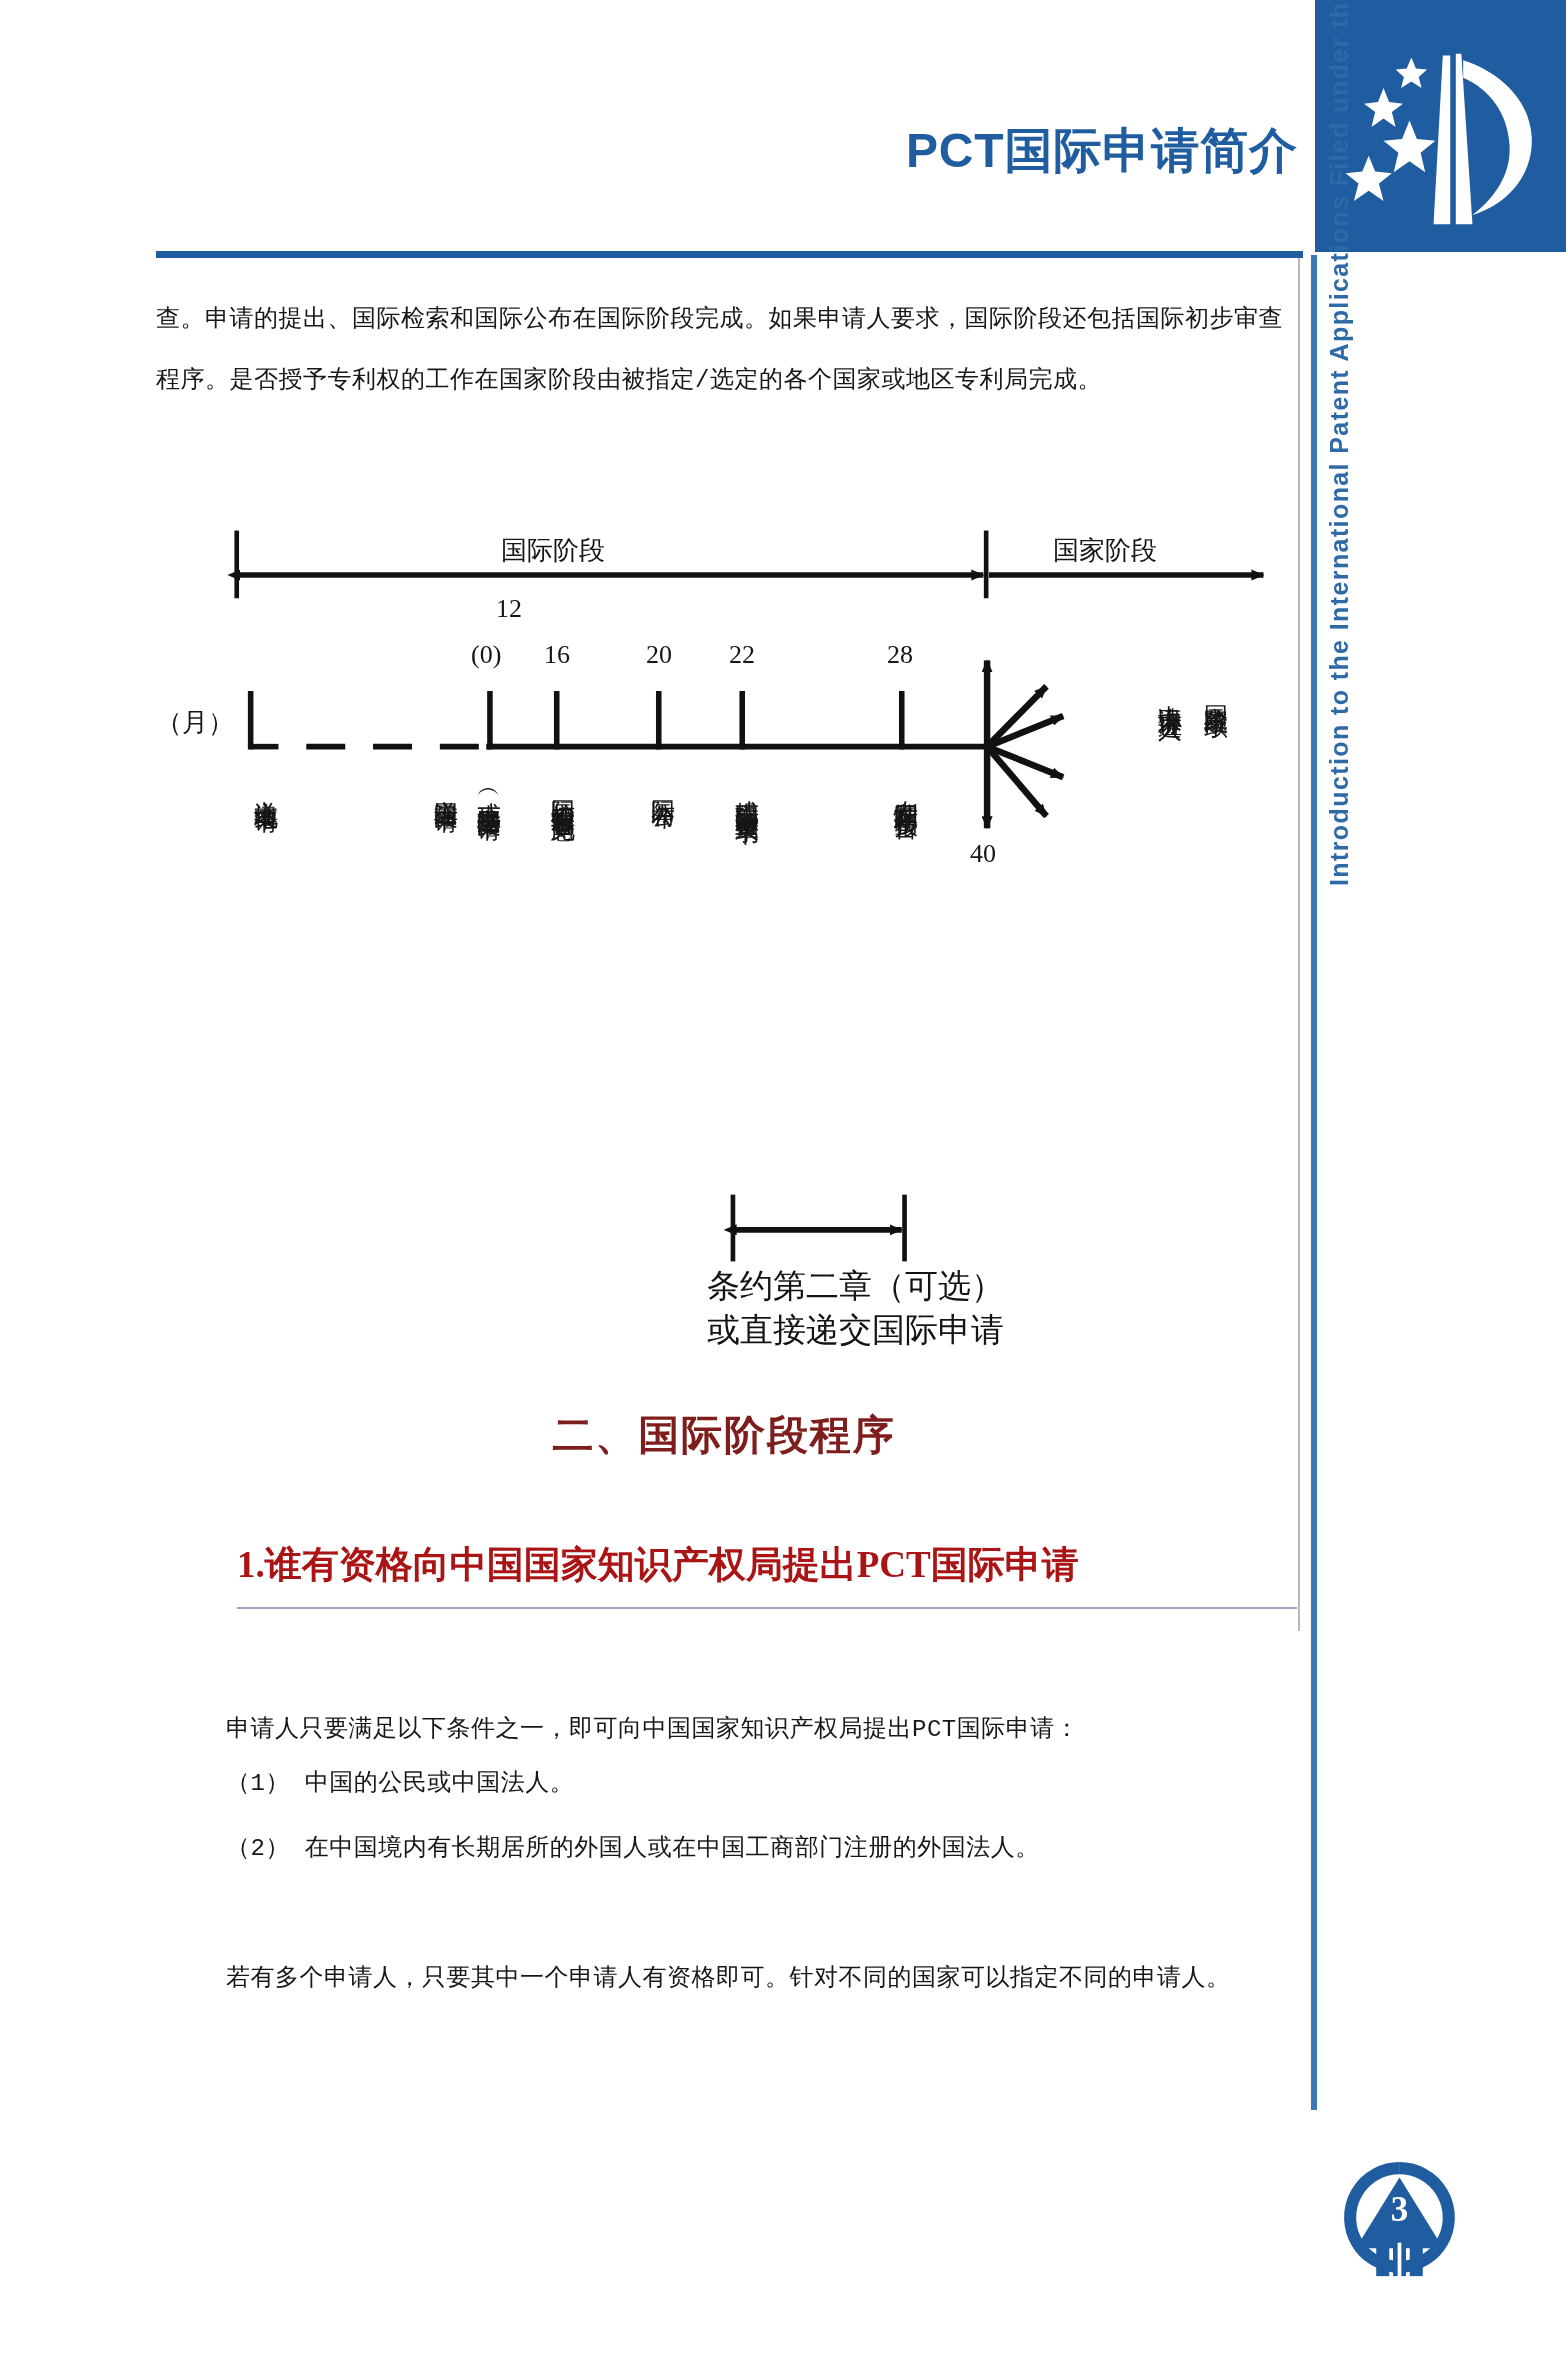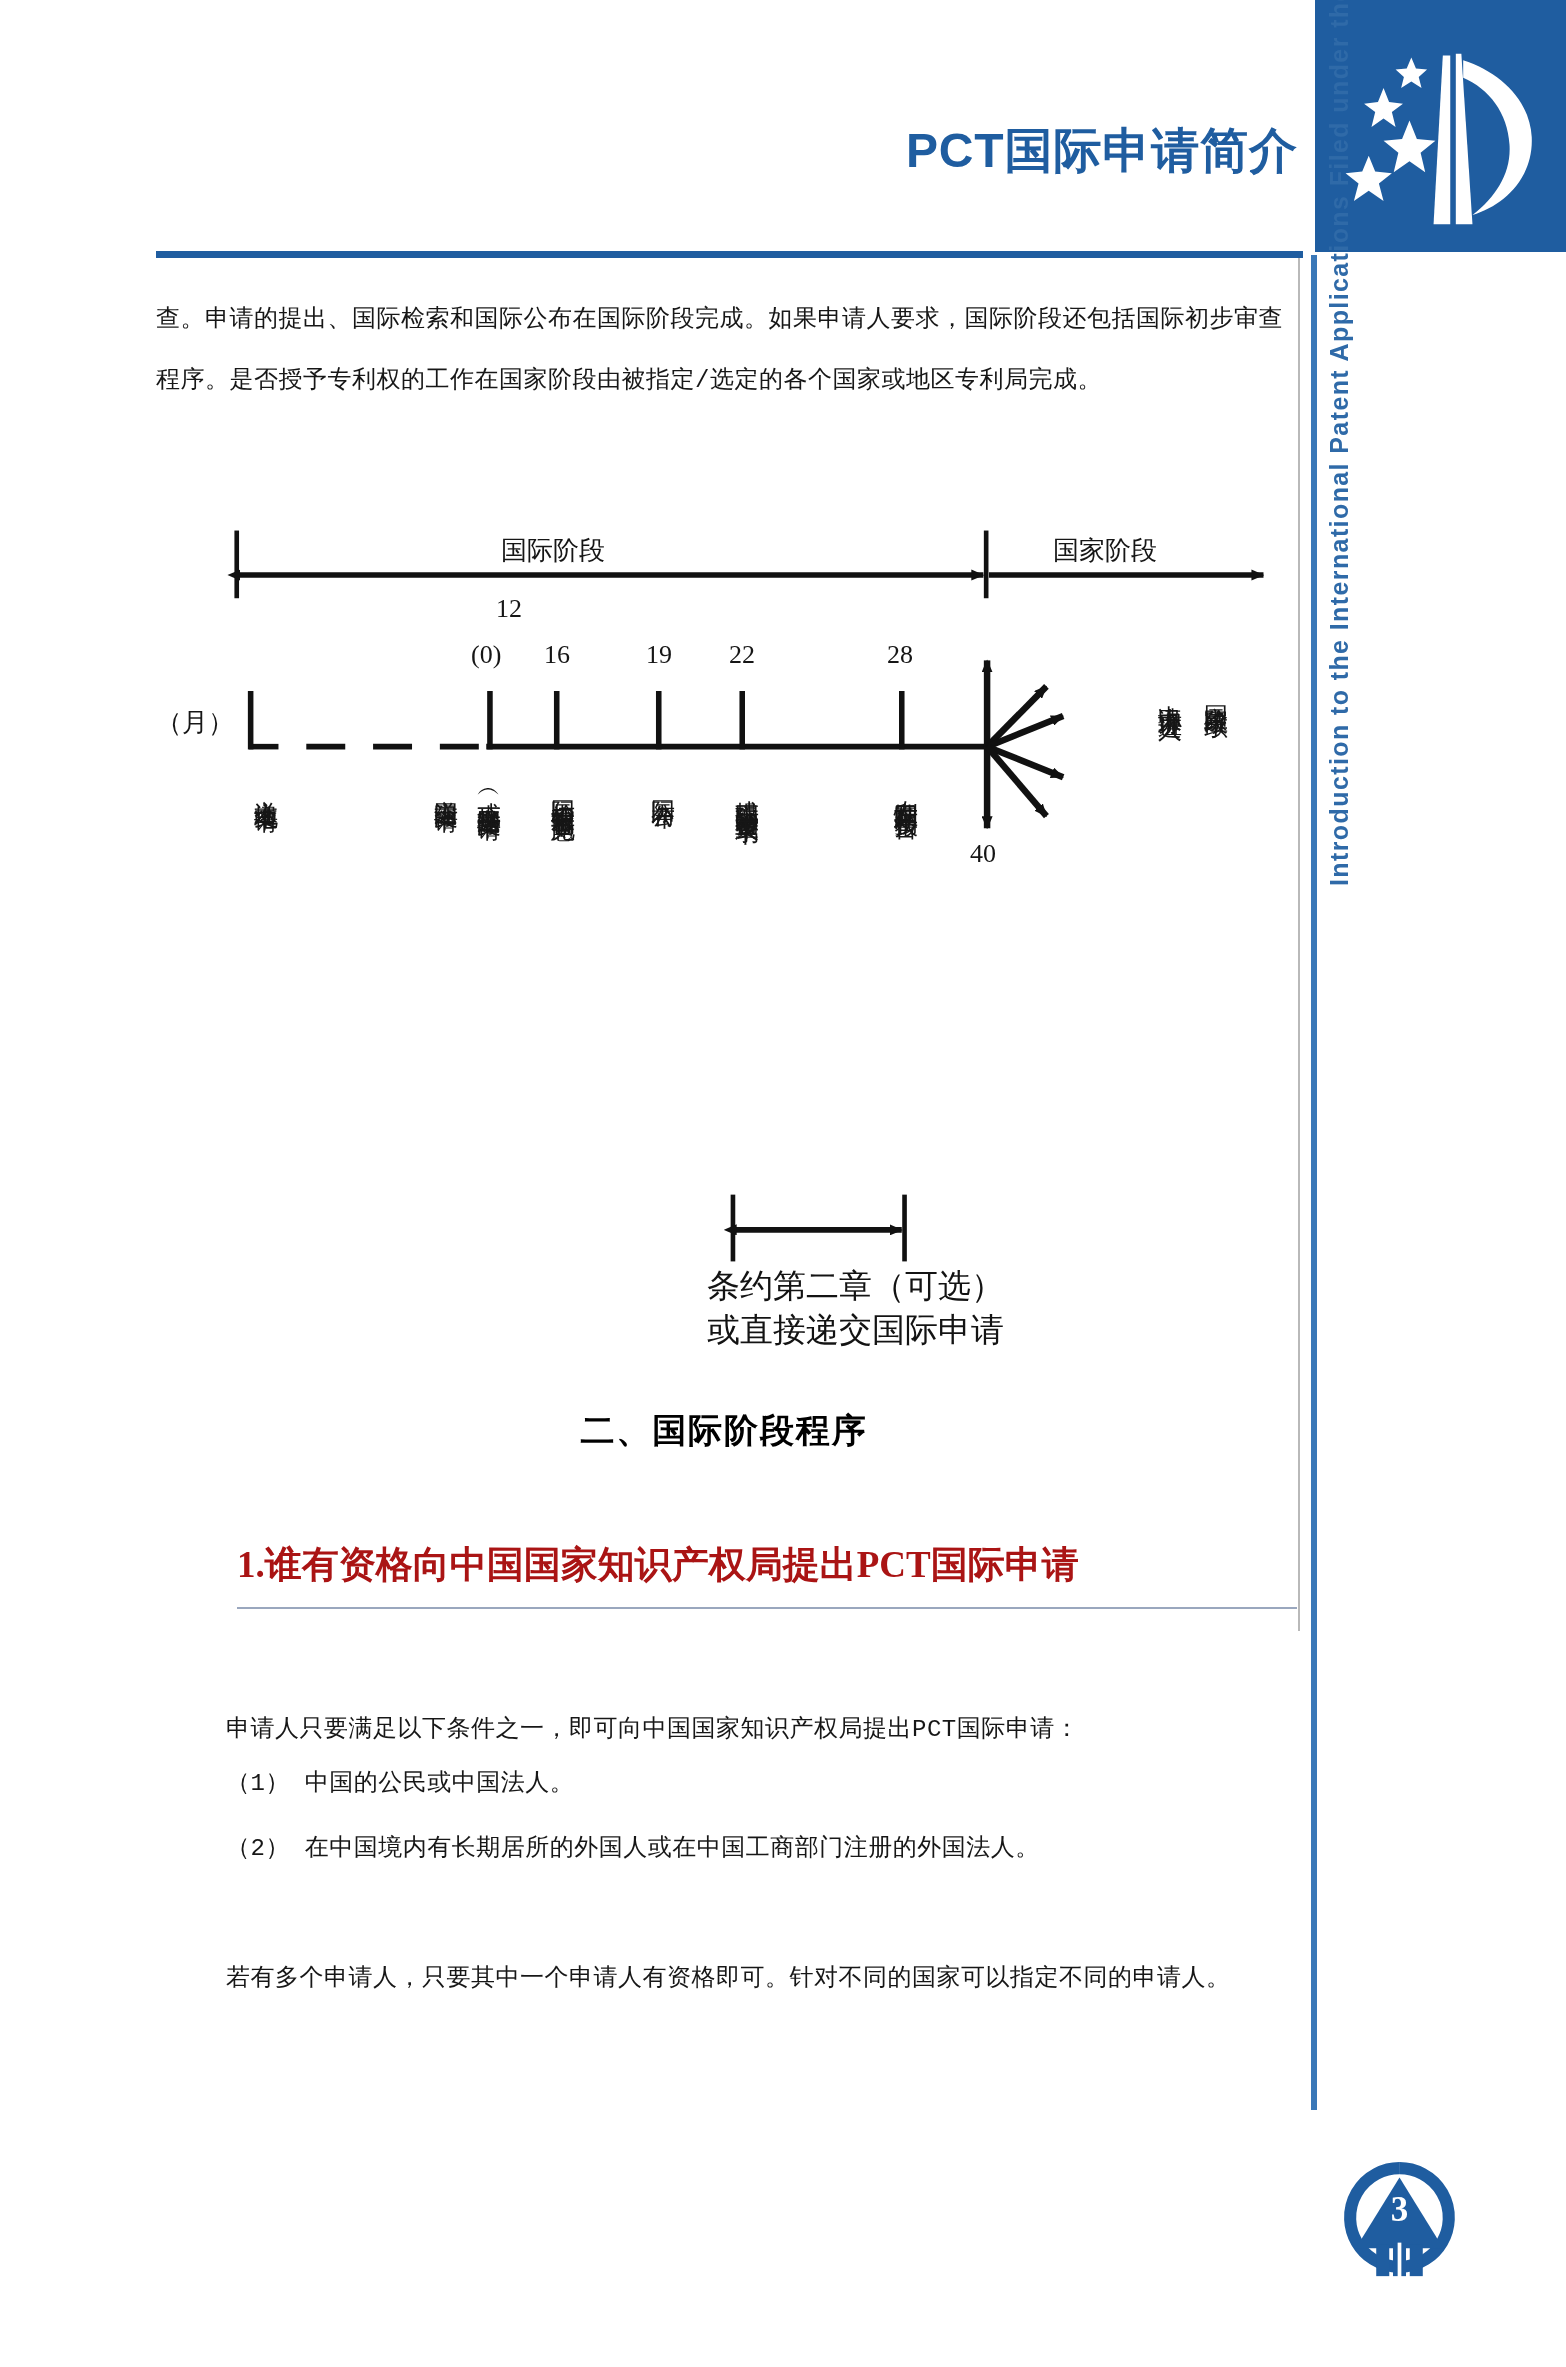--- a/index.html
+++ b/index.html
@@ -107,23 +107,23 @@
 
   
   .h-section {
     position: absolute;
     left: 156px;
     top: 1408px;
     width: 1136px;
     text-align: center;
     font-family: "Liberation Sans", "DejaVu Sans", sans-serif;
     font-weight: bold;
-    font-size: 34px;
+    font-size: 41px;
     letter-spacing: 1.9px;
-    color: #000000;
+    color: #7f1d1d;
   }
   .h-sub {
     position: absolute;
     left: 237px;
     top: 1540px;
     font-family: "Liberation Serif", "DejaVu Serif", serif;
     font-weight: bold;
     font-size: 37px;
     letter-spacing: 0px;
     color: #aa1414;
@@ -259,21 +259,21 @@
     <line x1="975" y1="1288" x2="975" y2="1360" stroke="#111" stroke-width="5"></line>
     <line x1="793" y1="1326" x2="972" y2="1326" stroke="#111" stroke-width="6" marker-start="url(#arrL)" marker-end="url(#arrR)"></line>
   </svg>
 
   <div class="dlabel" style="left:501px; top:533px;">国际阶段</div>
   <div class="dlabel" style="left:1053px; top:533px;">国家阶段</div>
 
   <div class="dnum" style="left:496px; top:594px;">12</div>
   <div class="dnum" style="left:471px; top:640px;">(0)</div>
   <div class="dnum" style="left:544px; top:640px;">16</div>
-  <div class="dnum" style="left:646px; top:640px;">19</div>
+  <div class="dnum" style="left:646px; top:640px;">20</div>
   <div class="dnum" style="left:729px; top:640px;">22</div>
   <div class="dnum" style="left:887px; top:640px;">28</div>
   <div class="dnum" style="left:970px; top:839px;">40</div>
 
   <div class="dlabel" style="left:156px; top:705px;">（月）</div>
 
   <div class="vlabel" style="left:252px; top:781px;">递交本地申请</div>
   <div class="vlabel" style="left:432px; top:781px;">递交国际申请</div>
   <div class="vlabel" style="left:475px; top:781px;">（或直接递交国际申请）</div>
   <div class="vlabel" style="left:549px; top:781px;">国际检索报告和书面意见</div>

